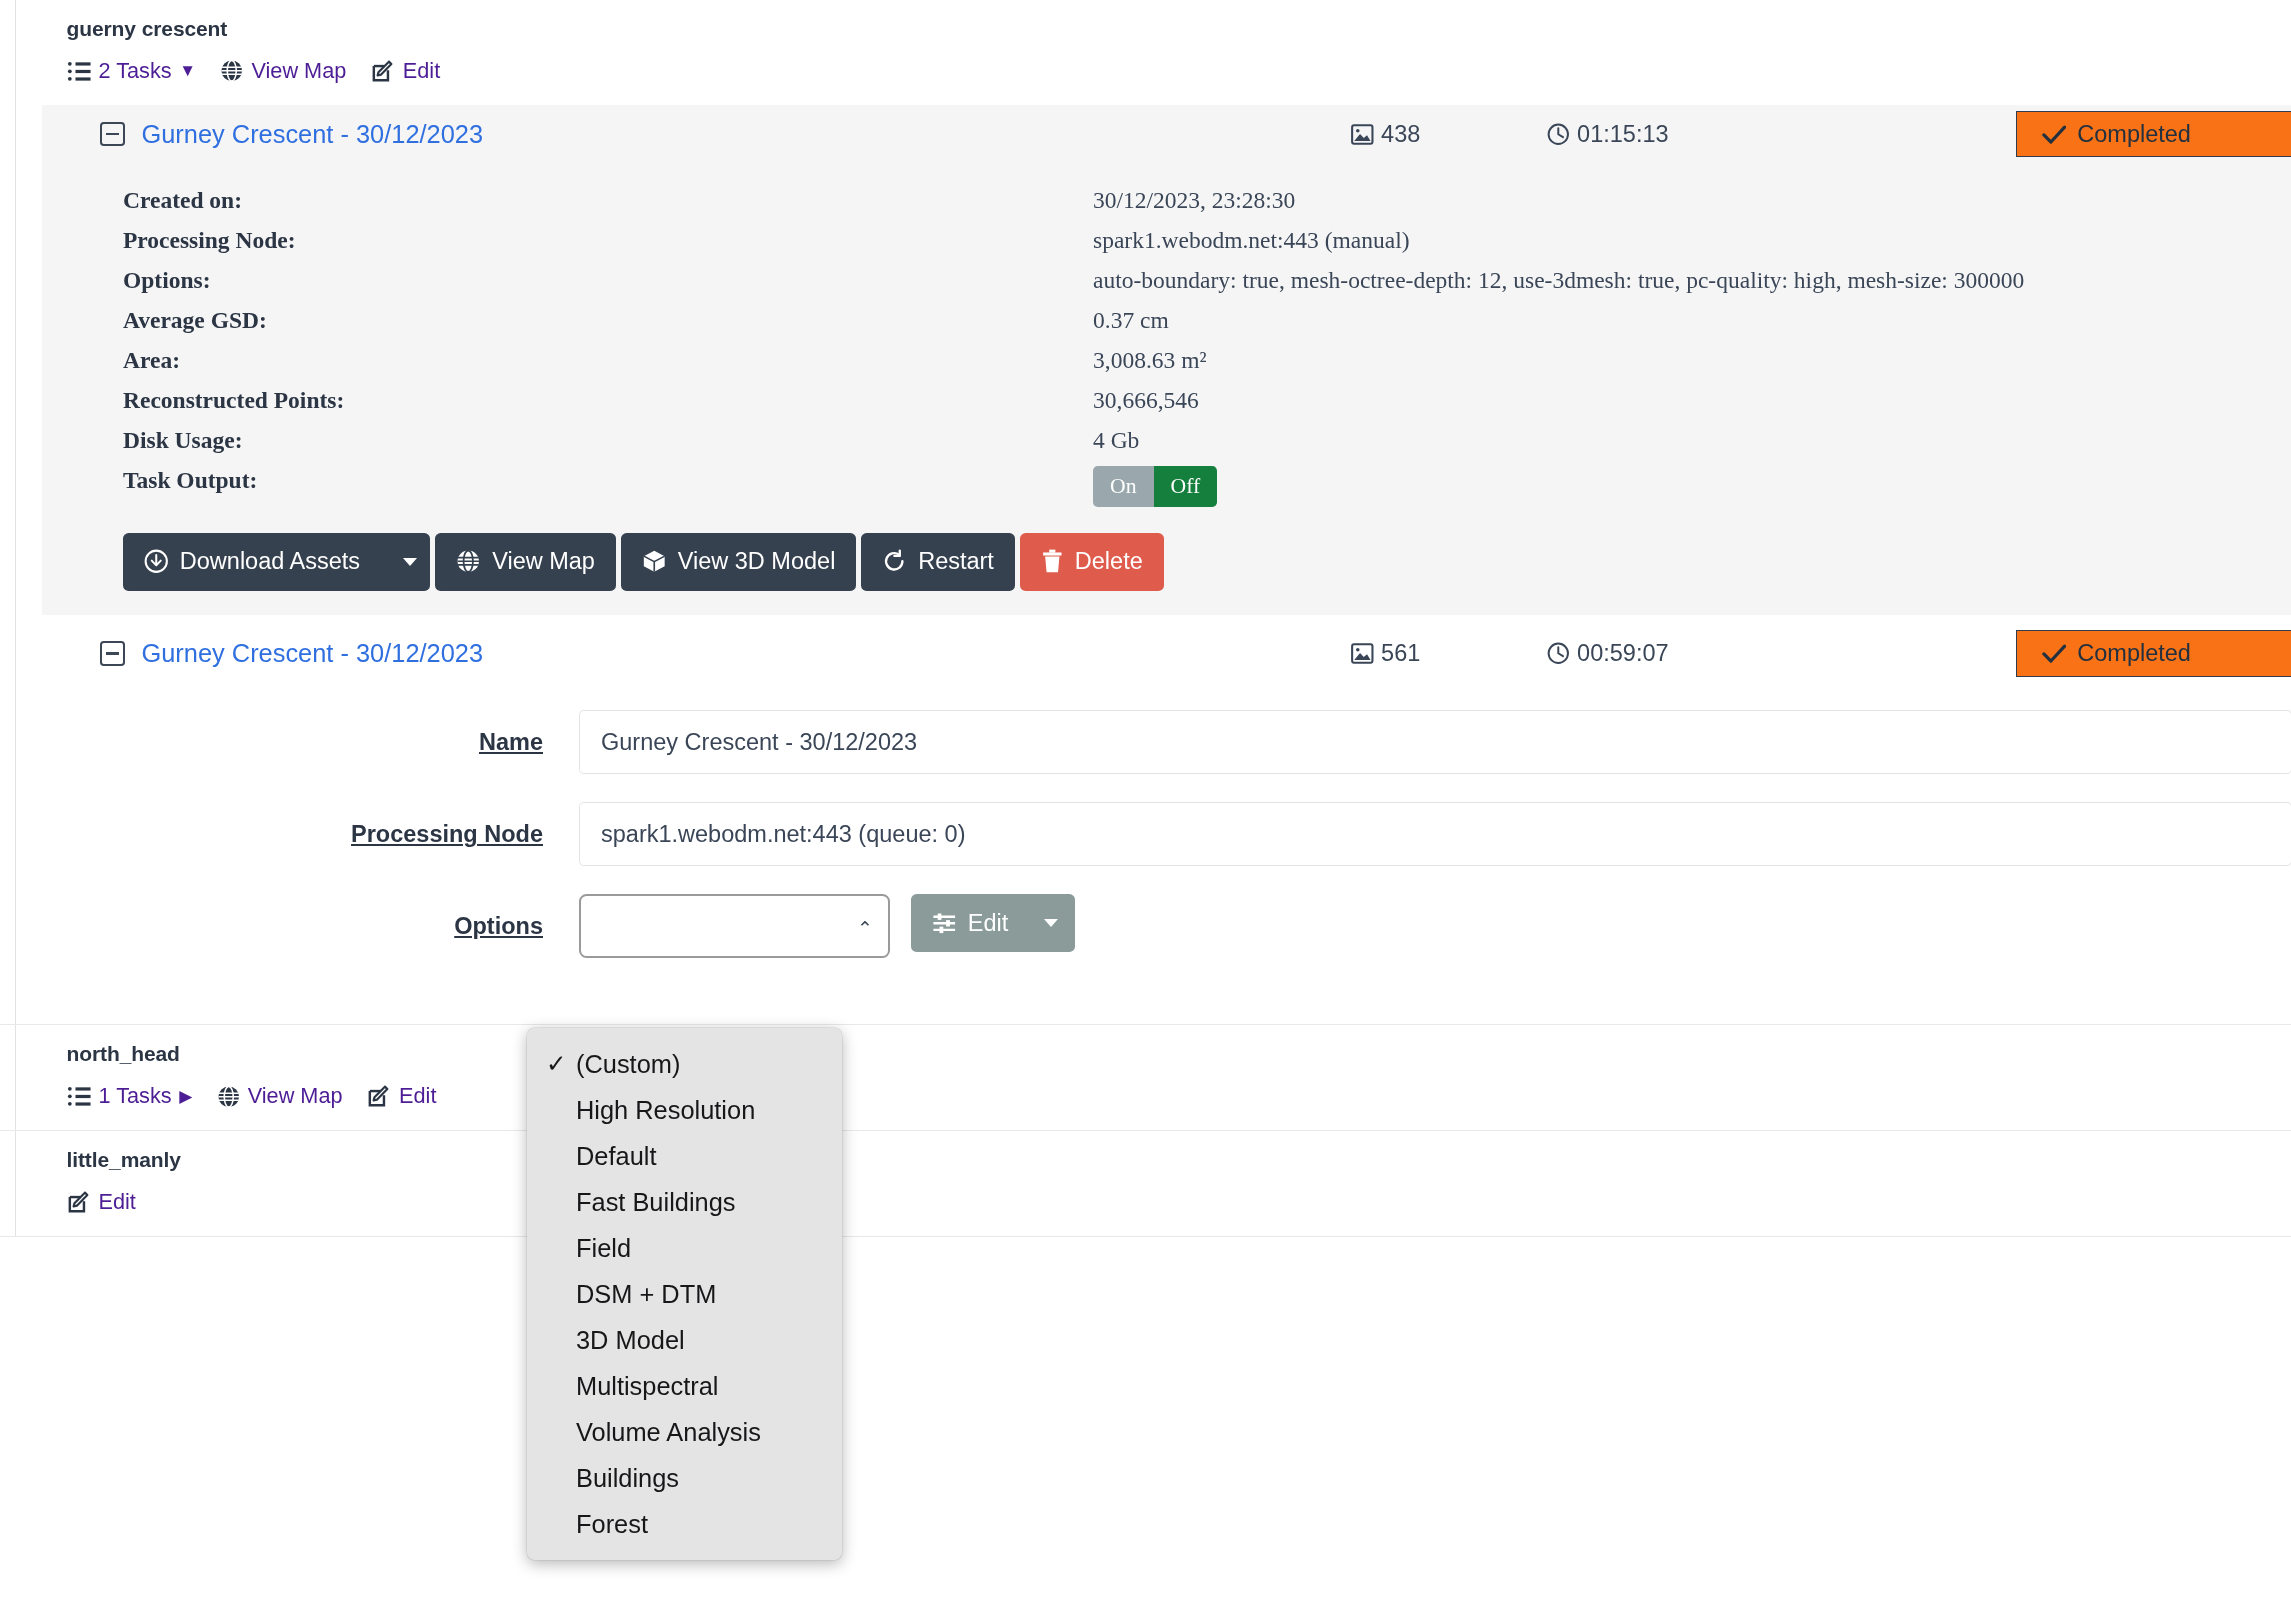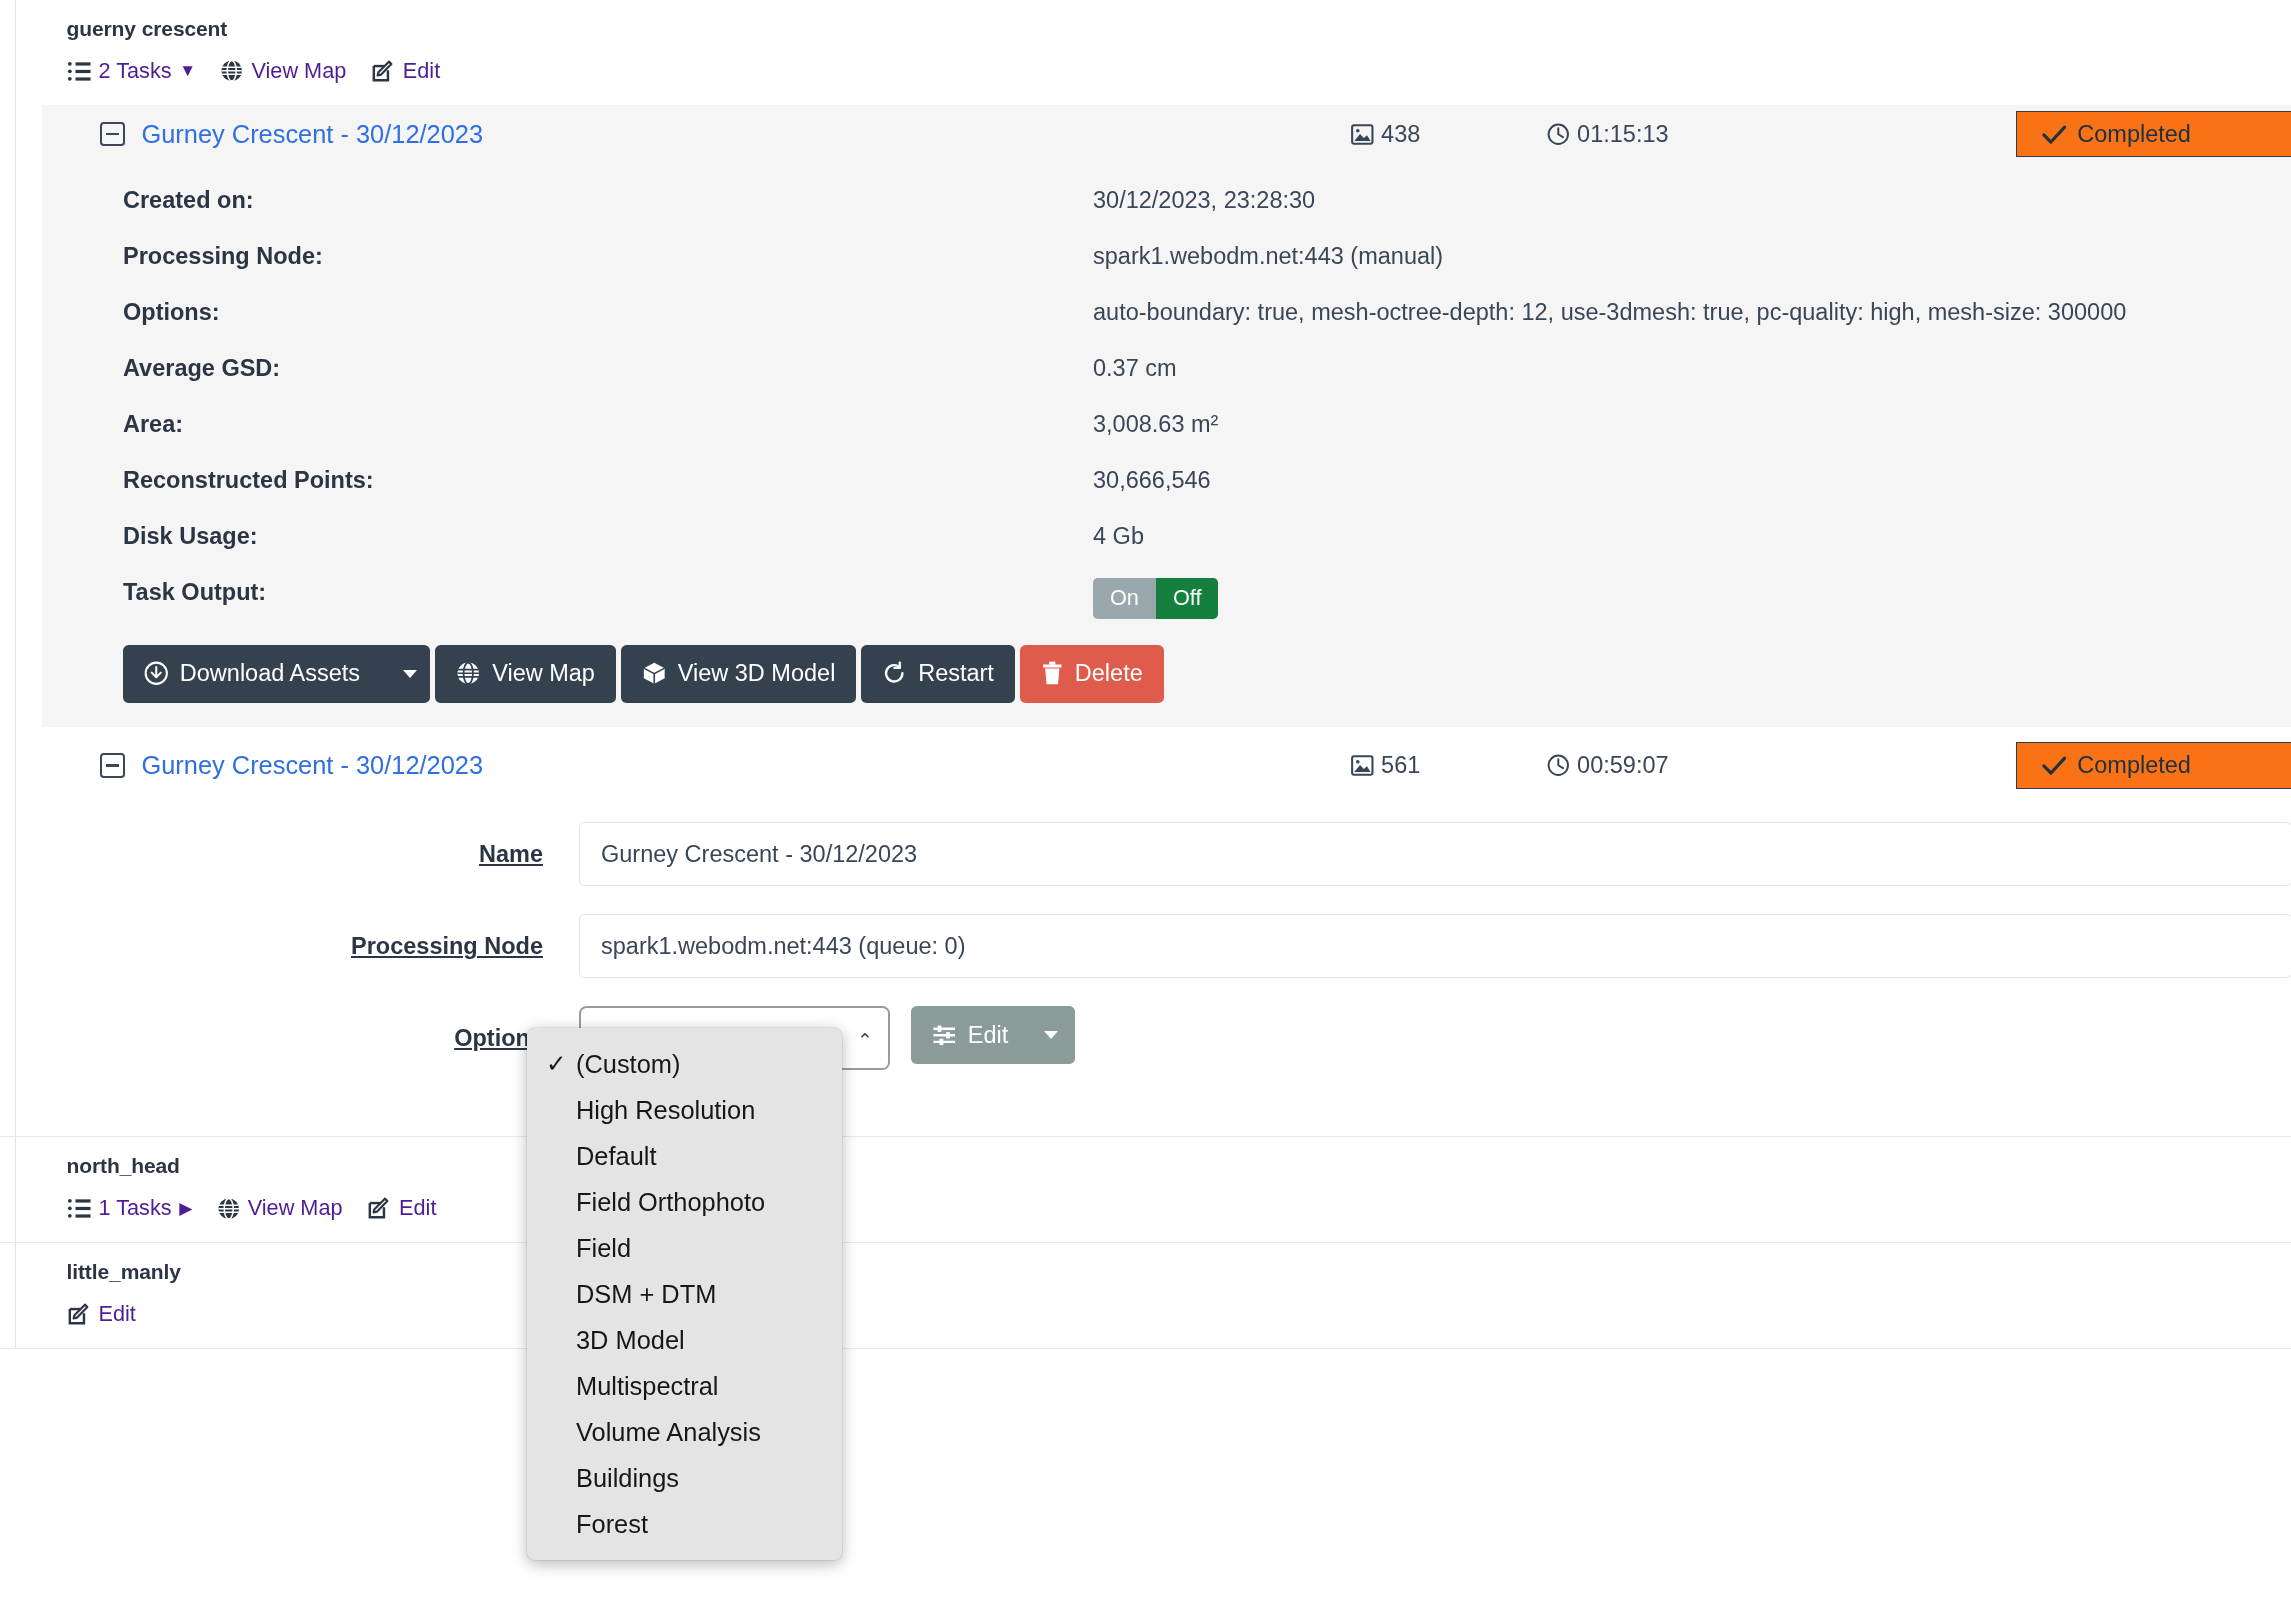--- a/index.html
+++ b/index.html
@@ -90,22 +90,23 @@
     padding-left: 24.5px;
     font-size: 23.5px;
     color: #22303f;
   }
 
   
   .task-body { background: #f5f5f6; padding: 0 0 24.5px 0; }
   .detail-grid {
     display: grid;
     grid-template-columns: 970px 1fr;
-    row-gap: 16px;
+    row-gap: 0;
     padding: 17px 0 0 81px;
+    font-family: Liberation Serif, serif;
   }
   .detail-label {
     font-size: 23.5px;
     font-weight: bold;
     color: #2b3544;
     line-height: 40px;
     white-space: nowrap;
   }
   .detail-value {
     font-size: 23.5px;
@@ -565,21 +566,21 @@
     </span>
   </div>
 </div>
 
 <div class="project-sep"></div>
 
 <div class="dropdown-menu">
   <div class="dropdown-item checked">(Custom)</div>
   <div class="dropdown-item">High Resolution</div>
   <div class="dropdown-item">Default</div>
-  <div class="dropdown-item">Field Orthophoto</div>
+  <div class="dropdown-item">Fast Buildings</div>
   <div class="dropdown-item">Field</div>
   <div class="dropdown-item">DSM + DTM</div>
   <div class="dropdown-item">3D Model</div>
   <div class="dropdown-item">Multispectral</div>
   <div class="dropdown-item">Volume Analysis</div>
   <div class="dropdown-item">Buildings</div>
   <div class="dropdown-item">Forest</div>
 </div>
 
 

